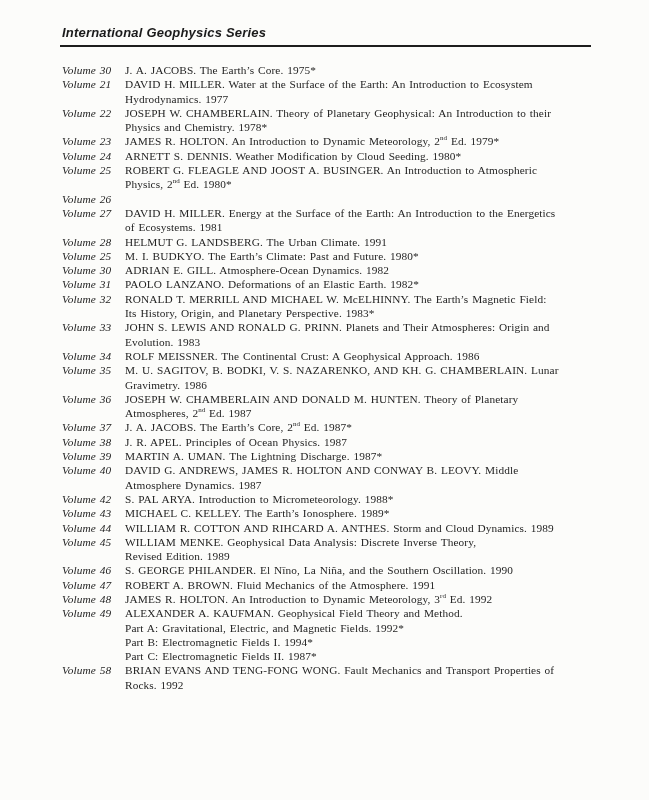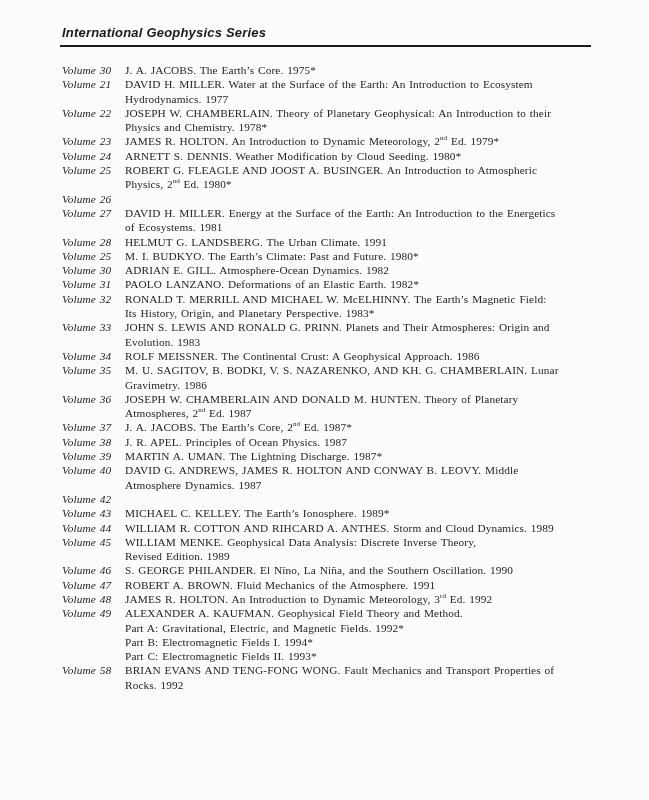--- a/index.html
+++ b/index.html
@@ -193,20 +193,23 @@
       </div>
       <div class="entry">
         <div class="vlabel">Volume 40</div>
         <div class="vtext">
           <div class="line">DAVID G. ANDREWS, JAMES R. HOLTON AND CONWAY B. LEOVY. Middle</div>
           <div class="line">Atmosphere Dynamics. 1987</div>
         </div>
       </div>
       <div class="entry">
         <div class="vlabel">Volume 42</div>
+        <div class="vtext">
+          <div class="line">S. PAL ARYA. Introduction to Micrometeorology. 1988*</div>
+        </div>
       </div>
       <div class="entry">
         <div class="vlabel">Volume 43</div>
         <div class="vtext">
           <div class="line">MICHAEL C. KELLEY. The Earth’s Ionosphere. 1989*</div>
         </div>
       </div>
       <div class="entry">
         <div class="vlabel">Volume 44</div>
         <div class="vtext">
@@ -237,21 +240,21 @@
         <div class="vtext">
           <div class="line">JAMES R. HOLTON. An Introduction to Dynamic Meteorology, 3<sup>rd</sup> Ed. 1992</div>
         </div>
       </div>
       <div class="entry">
         <div class="vlabel">Volume 49</div>
         <div class="vtext">
           <div class="line">ALEXANDER A. KAUFMAN. Geophysical Field Theory and Method.</div>
           <div class="line">Part A: Gravitational, Electric, and Magnetic Fields. 1992*</div>
           <div class="line">Part B: Electromagnetic Fields I. 1994*</div>
-          <div class="line">Part C: Electromagnetic Fields II. 1993*</div>
+          <div class="line">Part C: Electromagnetic Fields II. 1987*</div>
         </div>
       </div>
       <div class="entry">
         <div class="vlabel">Volume 58</div>
         <div class="vtext">
           <div class="line">BRIAN EVANS AND TENG-FONG WONG. Fault Mechanics and Transport Properties of</div>
           <div class="line">Rocks. 1992</div>
         </div>
       </div>
     </main>

